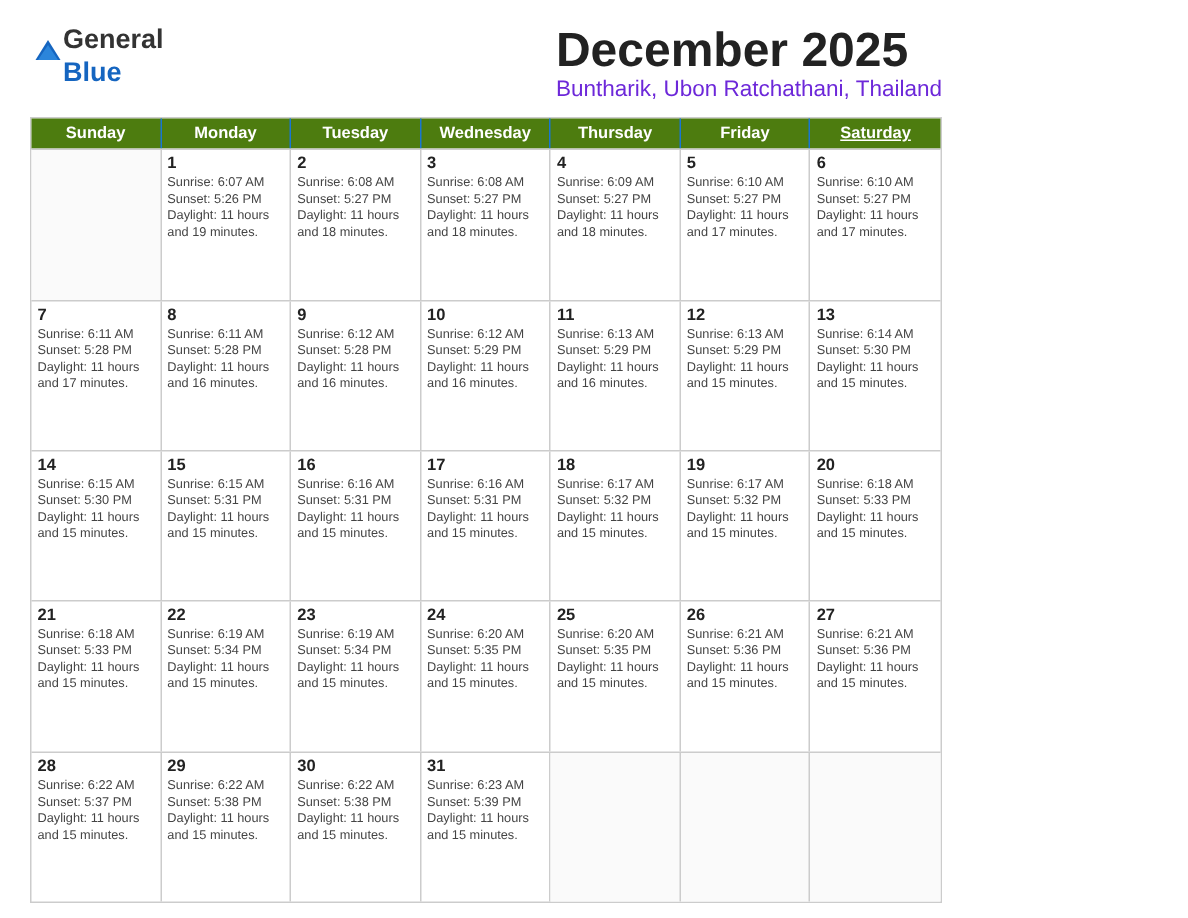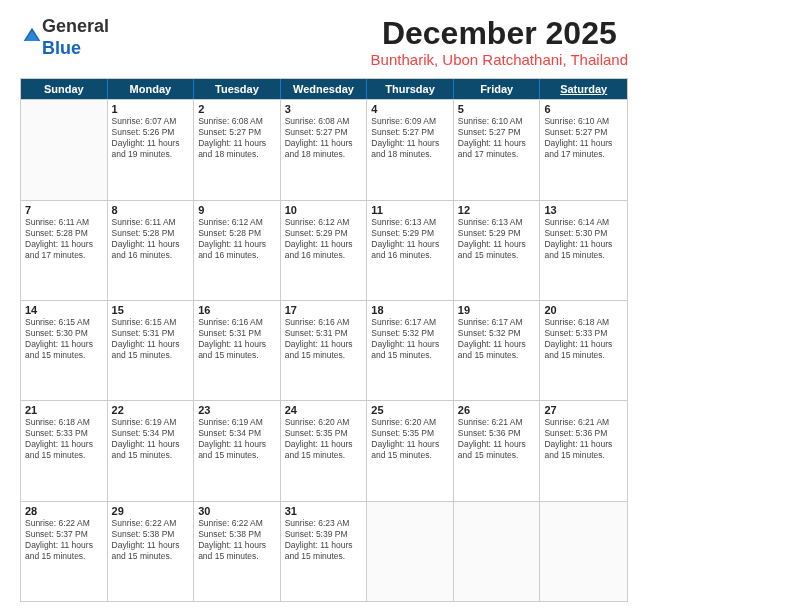--- a/index.html
+++ b/index.html
@@ -33,42 +33,42 @@
       line-height: 1.2;
     }
     .logo-general { color: #333; }
     .logo-blue { color: #1565c0; margin-top: 28px; }
     .logo-icon {
       width: 20px;
       height: 20px;
       margin-left: 2px;
     }
     .title-block {
-      text-align: center;
+      text-align: left;
     }
     .month-title {
       font-size: 32px;
       font-weight: bold;
       color: #222;
       line-height: 1.1;
     }
     .location-title {
       font-size: 15px;
-      color: #ef4444;
+      color: #6d28d9;
     }
     .calendar {
       flex: 1;
       display: flex;
       flex-direction: column;
       border: 1px solid #ccc;
     }
     .cal-header {
       display: grid;
       grid-template-columns: repeat(7, 1fr);
-      background: #0c4a6e;
+      background: #4d7c0f;
     }
     .cal-header-cell {
       color: #fff;
       font-size: 11px;
       font-weight: bold;
       text-align: center;
       padding: 4px 2px;
       border-right: 1px solid #1976d2;
     }
     .cal-header-cell:last-child { border-right: none; text-decoration: underline; }

